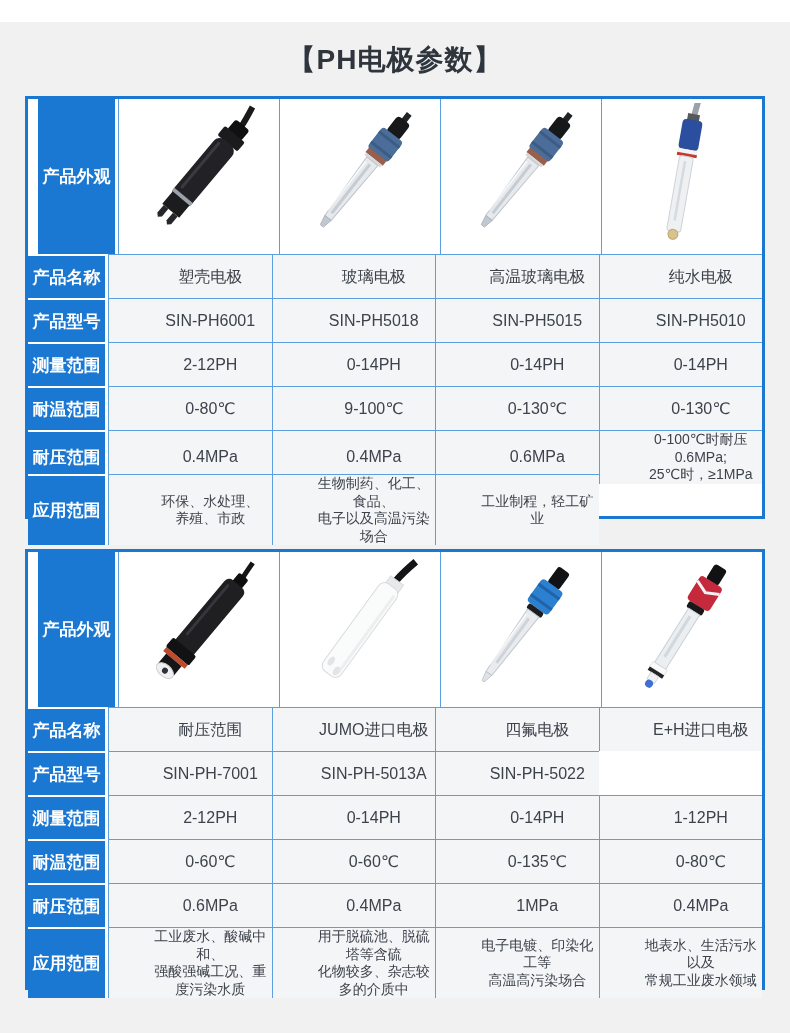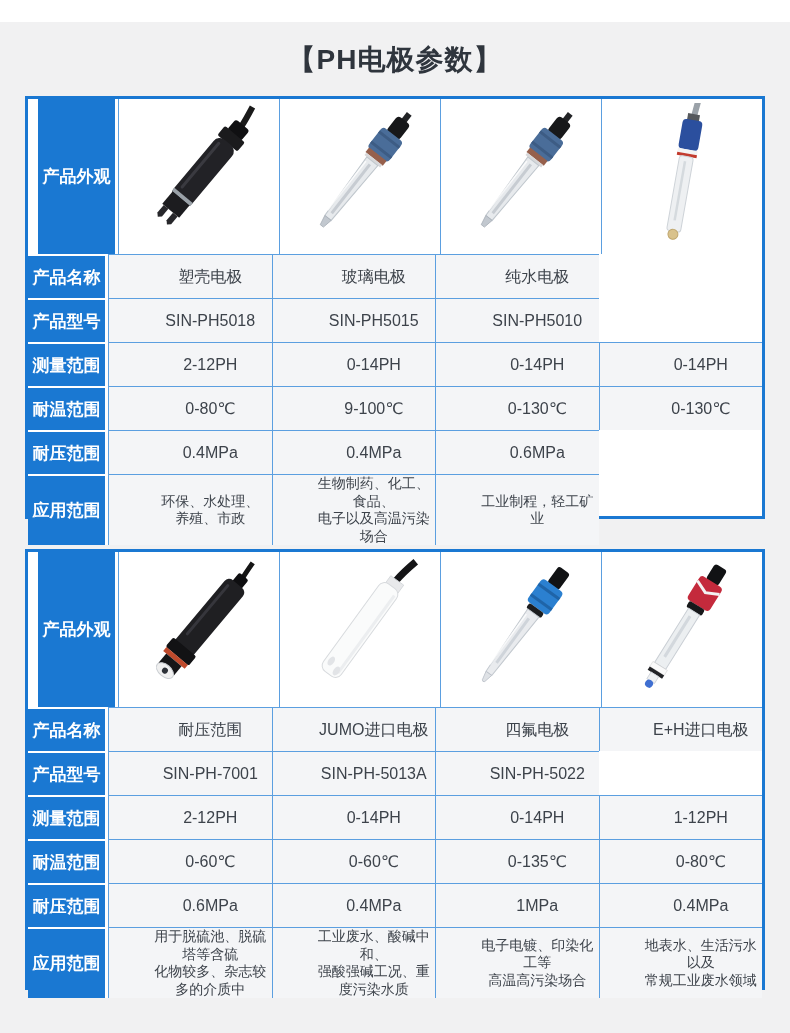--- a/index.html
+++ b/index.html
@@ -116,25 +116,27 @@
           <circle cx="76" cy="132" r="5" fill="#d9c28c" stroke="#bfa66e" stroke-width="1"></circle>
         </g>
       </svg>
     </div>
   </div>
 
   <div class="trow r-std">
     <div class="lbl">产品名称</div>
     <div class="cell">塑壳电极</div>
     <div class="cell">玻璃电极</div>
+    <div class="cell">高温玻璃电极</div>
     <div class="cell">纯水电极</div>
   </div>
 
   <div class="trow r-std">
     <div class="lbl">产品型号</div>
+    <div class="cell">SIN-PH6001</div>
     <div class="cell">SIN-PH5018</div>
     <div class="cell">SIN-PH5015</div>
     <div class="cell">SIN-PH5010</div>
   </div>
 
   <div class="trow r-std">
     <div class="lbl">测量范围</div>
     <div class="cell">2-12PH</div>
     <div class="cell">0-14PH</div>
     <div class="cell">0-14PH</div>
@@ -147,20 +149,22 @@
     <div class="cell">9-100℃</div>
     <div class="cell">0-130℃</div>
     <div class="cell">0-130℃</div>
   </div>
 
   <div class="trow r-std">
     <div class="lbl">耐压范围</div>
     <div class="cell">0.4MPa</div>
     <div class="cell">0.4MPa</div>
     <div class="cell">0.6MPa</div>
+    <div class="cell small">0-100℃时耐压0.6MPa;
+25℃时，≥1MPa</div>
   </div>
 
   <div class="trow r-app-a">
     <div class="lbl">应用范围</div>
     <div class="cell small">环保、水处理、
 养殖、市政</div>
     <div class="cell small">生物制药、化工、食品、
 电子以及高温污染场合</div>
     <div class="cell small">工业制程，轻工矿业</div>
   </div>
@@ -265,23 +269,23 @@
   <div class="trow r-std">
     <div class="lbl">耐压范围</div>
     <div class="cell">0.6MPa</div>
     <div class="cell">0.4MPa</div>
     <div class="cell">1MPa</div>
     <div class="cell">0.4MPa</div>
   </div>
 
   <div class="trow r-app-b">
     <div class="lbl">应用范围</div>
+    <div class="cell small">工业废水、酸碱中和、
+强酸强碱工况、重度污染水质</div>
     <div class="cell small">用于脱硫池、脱硫塔等含硫
 化物较多、杂志较多的介质中</div>
-    <div class="cell small">工业废水、酸碱中和、
-强酸强碱工况、重度污染水质</div>
     <div class="cell small">电子电镀、印染化工等
 高温高污染场合</div>
     <div class="cell small">地表水、生活污水以及
 常规工业废水领域</div>
   </div>
 
 </div>
 
 </body></html>

